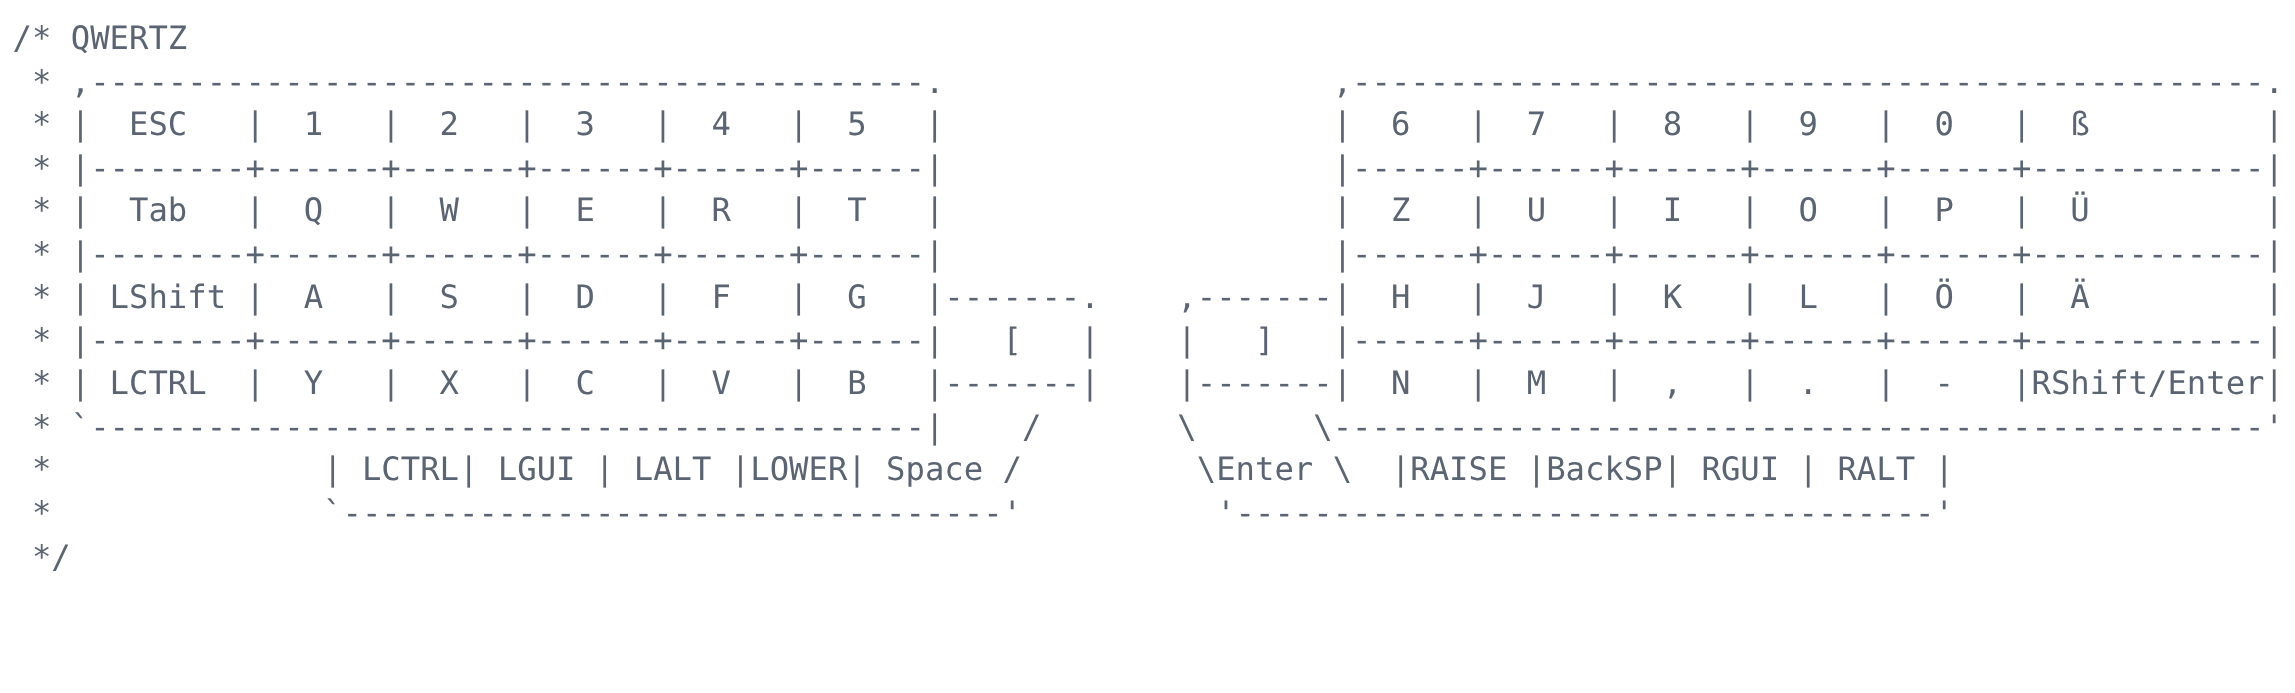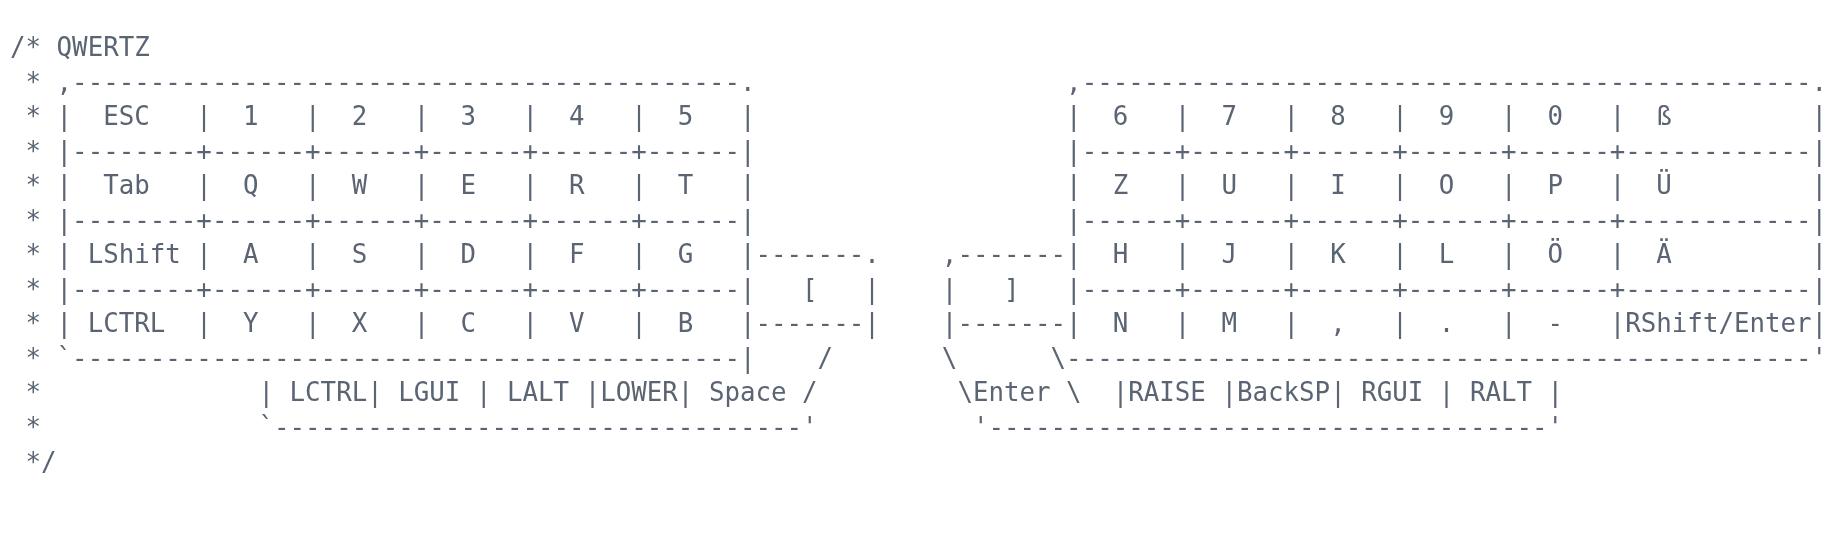--- a/index.html
+++ b/index.html
@@ -9,21 +9,21 @@
   }
   .screen {
     position: relative;
     width: 1836px;
     height: 554px;
     background: #ffffff;
     overflow: hidden;
   }
   pre.keymap {
     margin: 0;
-    padding: 30px 0 0 10px;
+    padding: 14px 0 0 10px;
     font-family: "DejaVu Sans Mono", "Liberation Mono", monospace;
     font-size: 25.8px;
     line-height: 34.55px;
     letter-spacing: 0;
     color: #5a6473;
     white-space: pre;
     tab-size: 4;
   }
 </style>
 </head>

